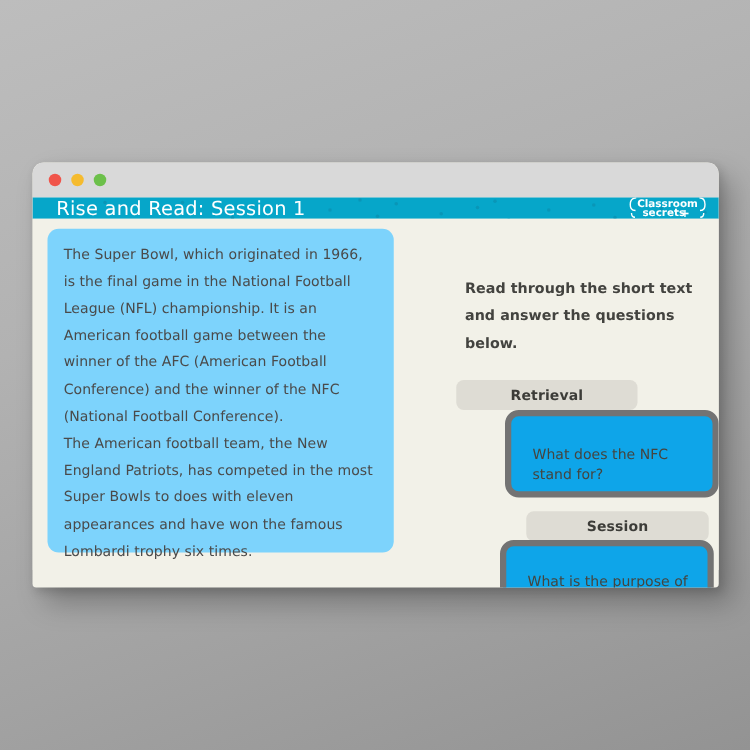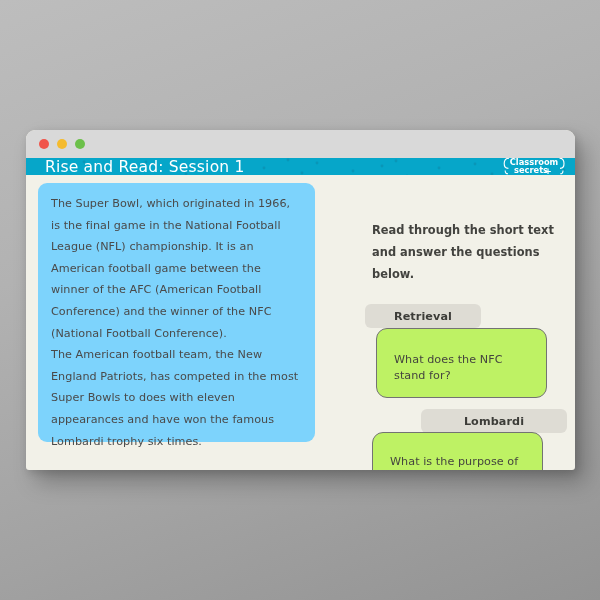--- a/index.html
+++ b/index.html
@@ -150,30 +150,31 @@
     background: #dedcd4;
     border-radius: 6px;
     display: flex;
     align-items: center;
     justify-content: center;
     color: #3c3c38;
     font-size: 11.2px;
     font-weight: 700;
     letter-spacing: 0.1px;
   }
-  .pill-retrieval { left: 29px;  top: 129px; width: 116px; }
+  .pill-retrieval { left: 29px;  top: 129px; width: 145px; }
   .pill-purpose   { left: 85px;  top: 234px; width: 146px; }
 
   
   .answer-card {
     position: absolute;
-    background: #bef264;
-    border: 1px solid #737373;
+    background: #0ea5e9;
+    border: 5px solid #737373;
     border-radius: 11px;
     box-sizing: border-box;
+    margin-left: 28px;
   }
   .answer-card .qtext {
     position: absolute;
     color: #45453f;
     font-size: 11.2px;
     line-height: 16px;
     letter-spacing: 0.05px;
   }
   .card-retrieval { left: 40px; top: 153px; width: 171px; height: 70px; }
   .card-retrieval .qtext { left: 17px; top: 23px; width: 140px; }
@@ -259,21 +260,21 @@
 
       <div class="rightcol">
 
         <div class="instructions">Read through the short text and answer the questions below.</div>
 
         <div class="pill pill-retrieval">Retrieval</div>
         <div class="answer-card card-retrieval">
           <div class="qtext">What does the NFC stand for?</div>
         </div>
 
-        <div class="pill pill-purpose">Lombardi</div>
+        <div class="pill pill-purpose">Session</div>
         <div class="answer-card card-purpose">
           <div class="qtext">What is the purpose of this text?</div>
         </div>
 
       </div>
     </div>
   </div>
 </div>
 
 </body></html>

